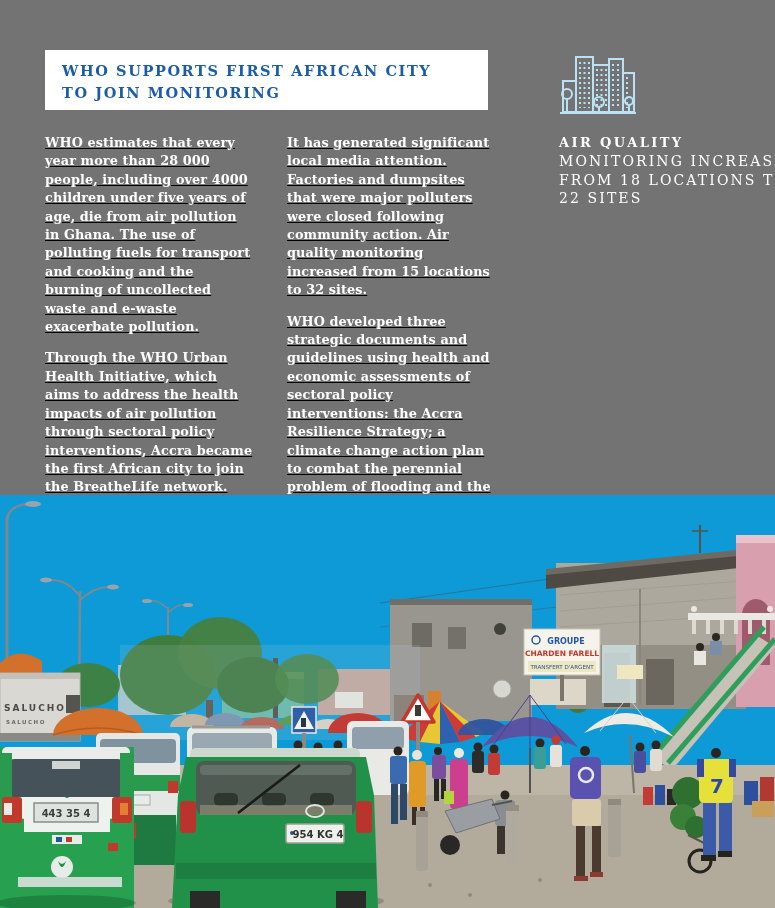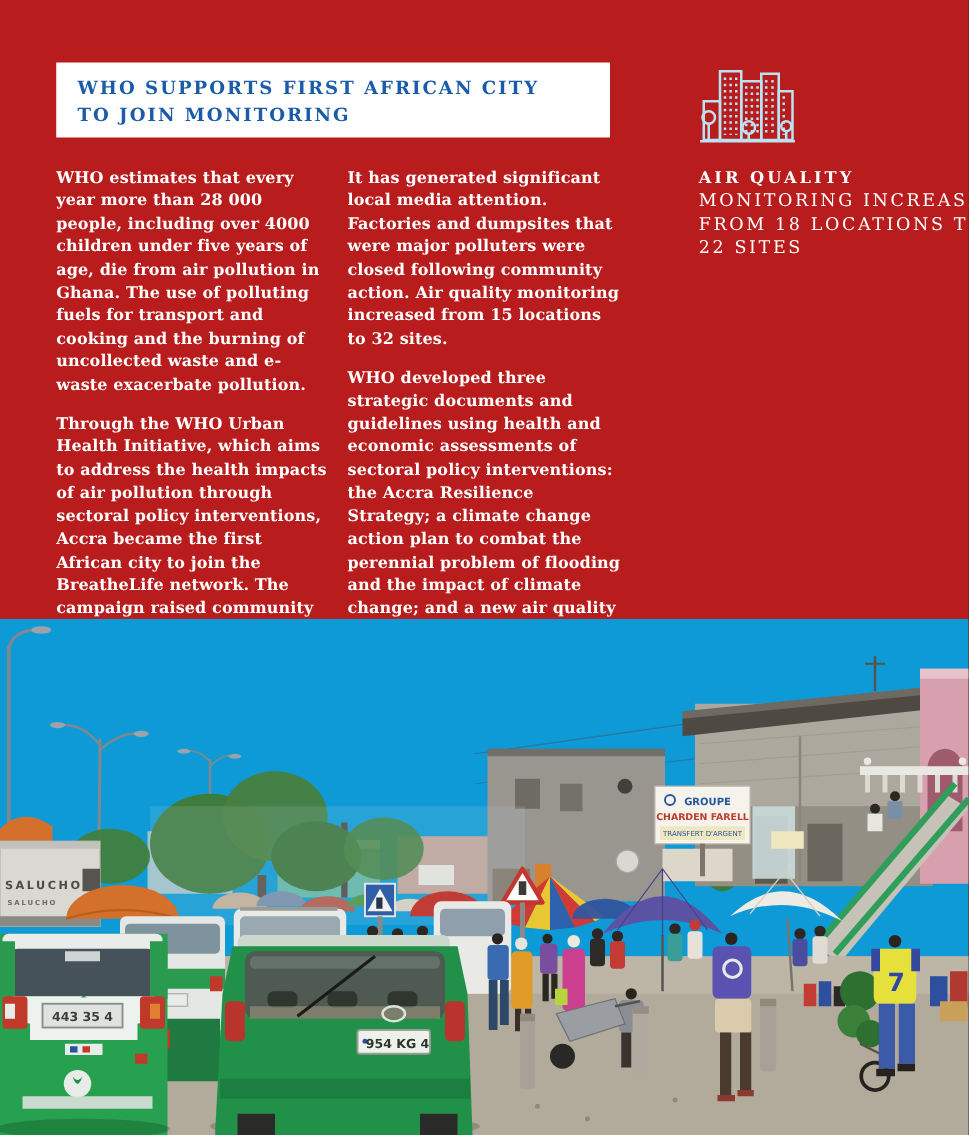--- a/index.html
+++ b/index.html
@@ -1,30 +1,30 @@
 <!DOCTYPE html>
 <html><head>
 <meta charset="utf-8">
 <style>
   html,body{margin:0;padding:0;background:#333;}
   .page{
     position:relative;width:775px;height:908px;overflow:hidden;
-    background:#b91c1c;font-family:"DejaVu Serif", serif;
+    background:#737373;font-family:"DejaVu Serif", serif;
   }
   .title-box{
     position:absolute;left:45px;top:50px;width:443px;height:60px;
     background:#ffffff;box-sizing:border-box;padding:10px 0 0 17px;
   }
   .title-line{
     color:#1B5CA8;font-weight:bold;font-size:14.5px;line-height:21.5px;
     letter-spacing:1.6px;white-space:nowrap;
   }
   .cols{
     position:absolute;left:45px;top:134px;width:452px;
-    display:flex;gap:14px;
+    display:flex;gap:32px;text-decoration:underline;
   }
   .col{width:219px;color:#ffffff;font-weight:bold;
        font-size:12.8px;line-height:18.4px;letter-spacing:0.1px;}
   .col p{margin:0 0 13px 0;}
   .callout{position:absolute;left:518px;top:50px;width:242px;color:#ffffff;margin-left:41px;}
   .callout .icon-wrap{margin-bottom:12px;}
   .callout .head{font-weight:bold;font-size:13px;letter-spacing:2.4px;line-height:18.4px;}
   .callout .line{font-weight:normal;font-size:14px;letter-spacing:2.1px;line-height:18.4px;}
   .photo{position:absolute;left:0;top:495px;width:775px;height:413px;display:block;}
 </style>

